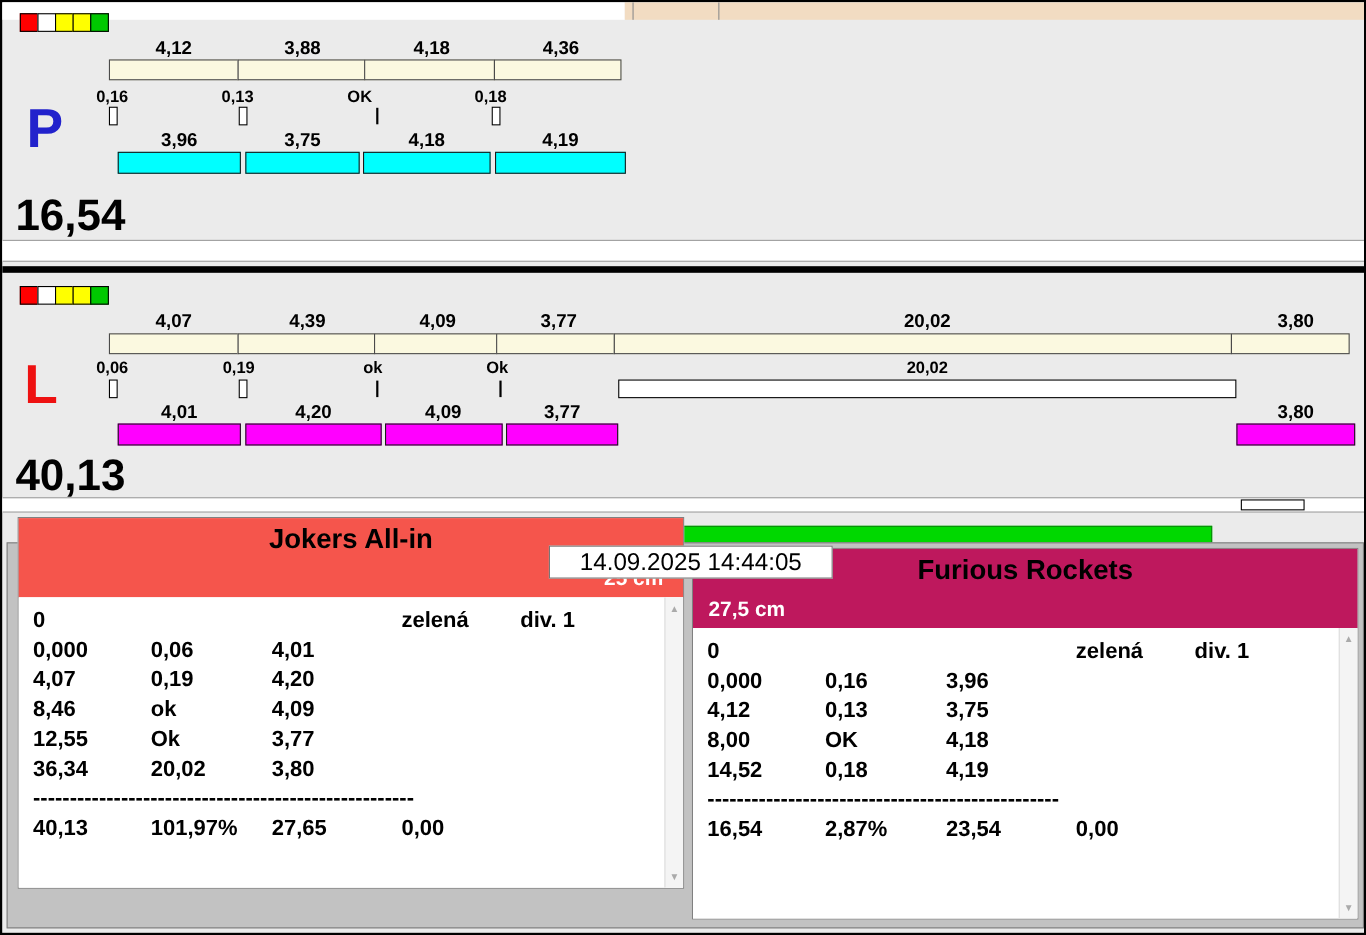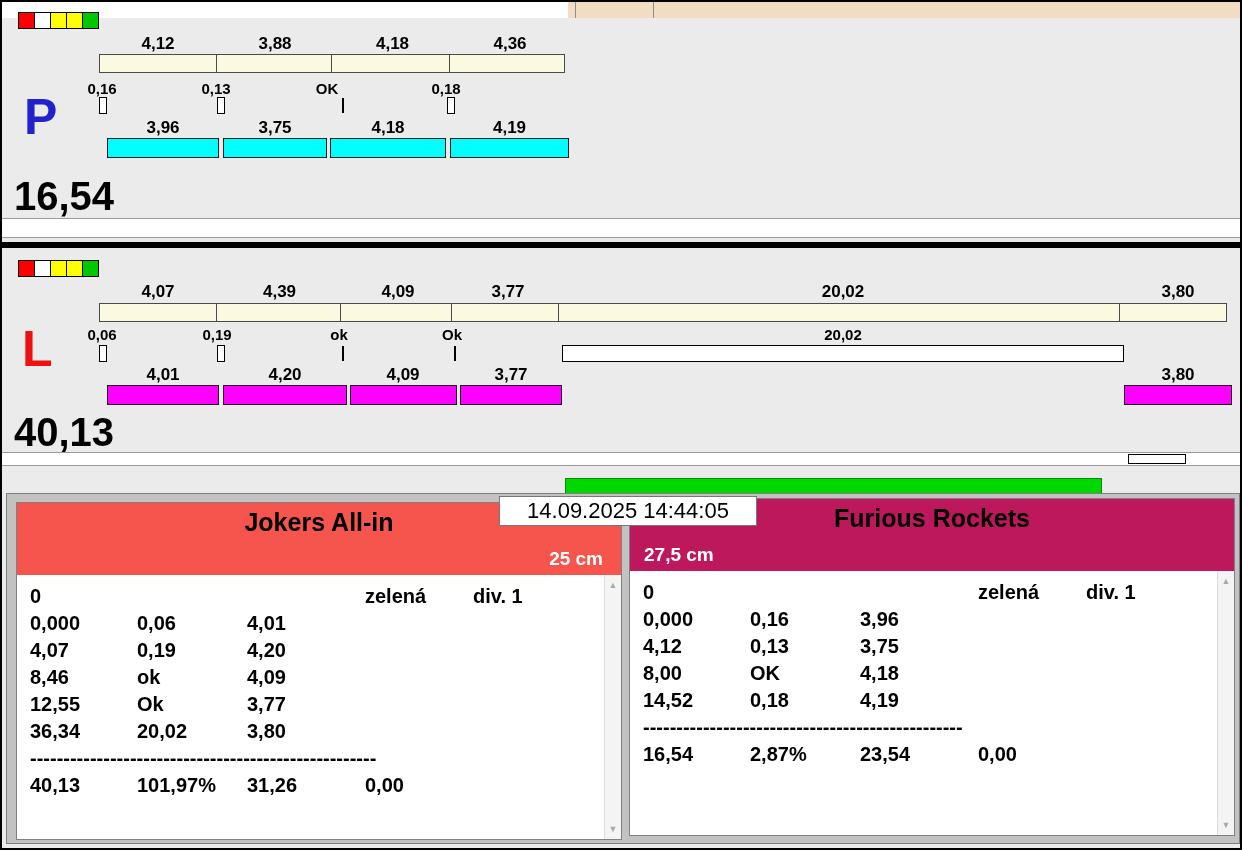--- a/index.html
+++ b/index.html
@@ -185,21 +185,21 @@
   </div>
 
   <div class="gap-white" style="top:450px;height:14px;"></div>
   <div class="indicator-box" style="left:1126px;top:452px;width:58px;height:10px;"></div>
   <div class="green-bar" style="left:563px;top:476px;width:537px;height:16px;"></div>
 
   <div class="bottom-panel"></div>
 
   <div class="timestamp">14.09.2025 14:44:05</div>
 
-  <div class="card" style="left:14px;top:500px;">
+  <div class="card" style="left:14px;top:468px;">
     <div class="card-header hdr-left">
       <div class="team-name">Jokers All-in</div>
       <span class="team-size" style="right:18px;">25 cm</span>
     </div>
     <div class="card-body">
       <div class="trow">
         <span>0</span>
         <span></span>
         <span></span>
         <span>zelená</span>
@@ -237,21 +237,21 @@
         <span>36,34</span>
         <span>20,02</span>
         <span>3,80</span>
         <span></span>
         <span></span>
       </div>
       <div class="sep-row">----------------------------------------------------</div>
       <div class="trow">
         <span>40,13</span>
         <span>101,97%</span>
-        <span>31,26</span>
+        <span>27,65</span>
         <span>0,00</span>
         <span></span>
       </div>
       <div class="scrollbar">
         <div class="sb-arrow sb-up">▲</div>
         <div class="sb-arrow sb-down">▼</div>
       </div>
     </div>
   </div>
 

